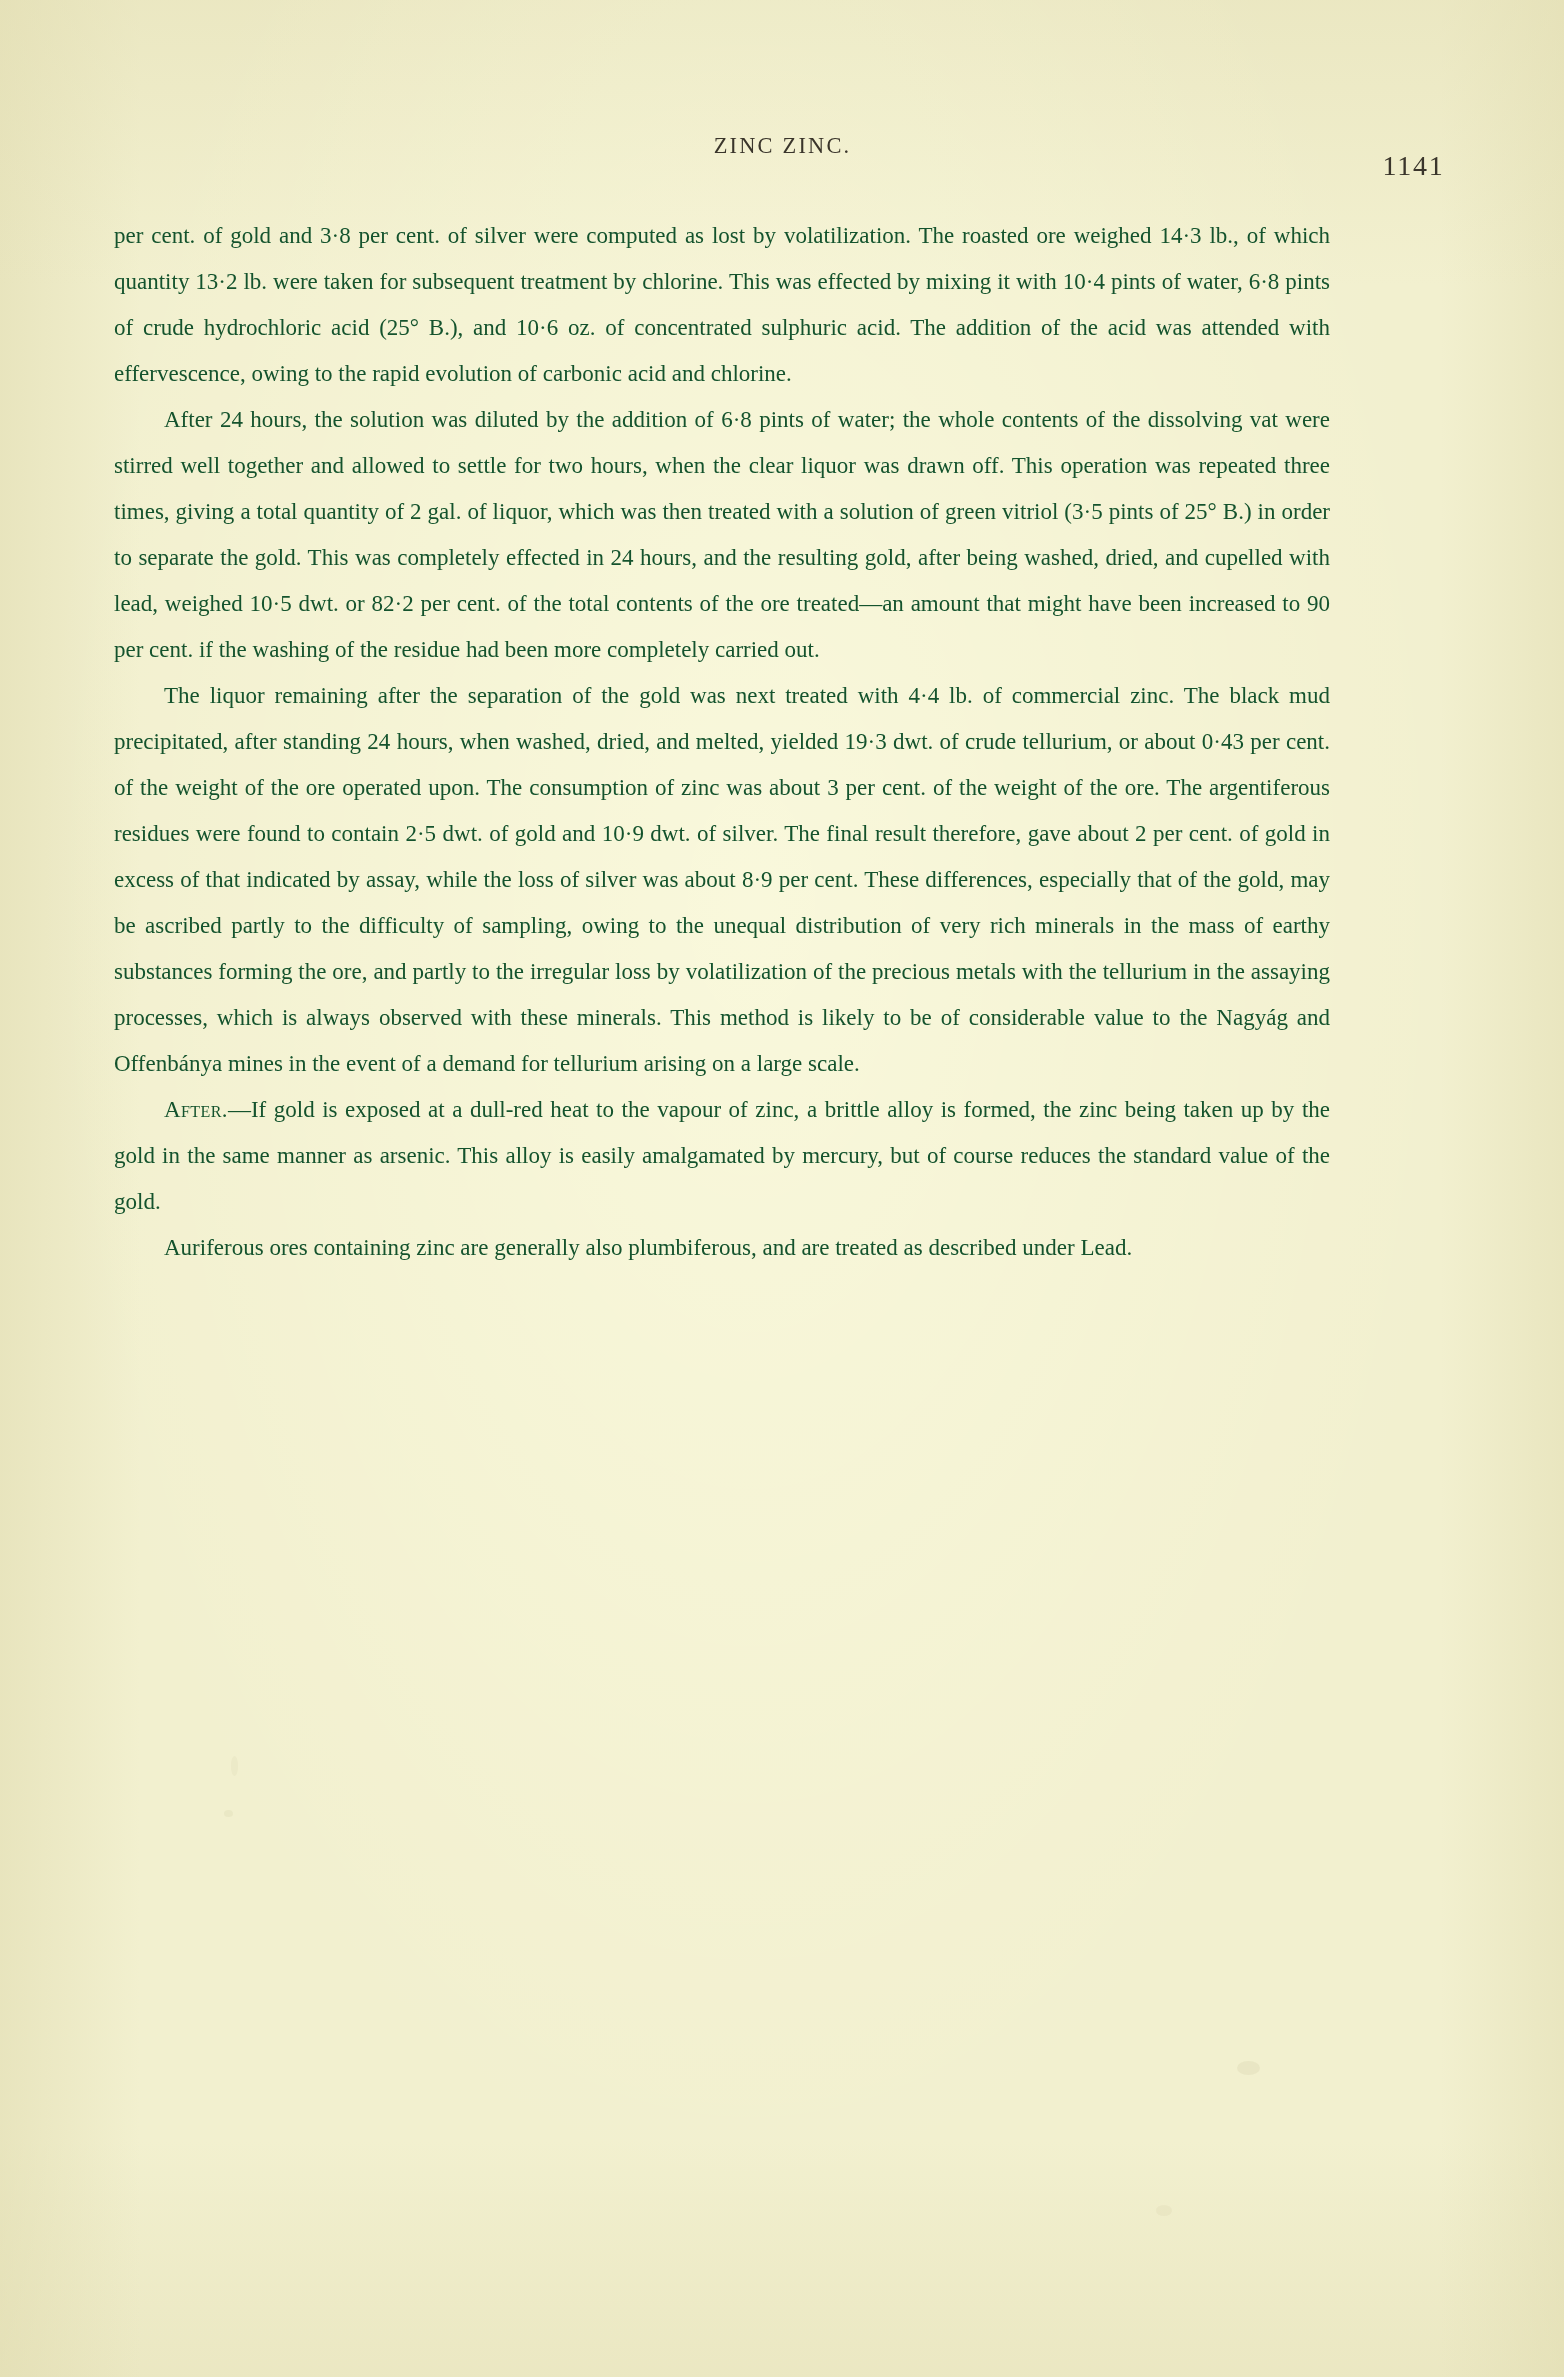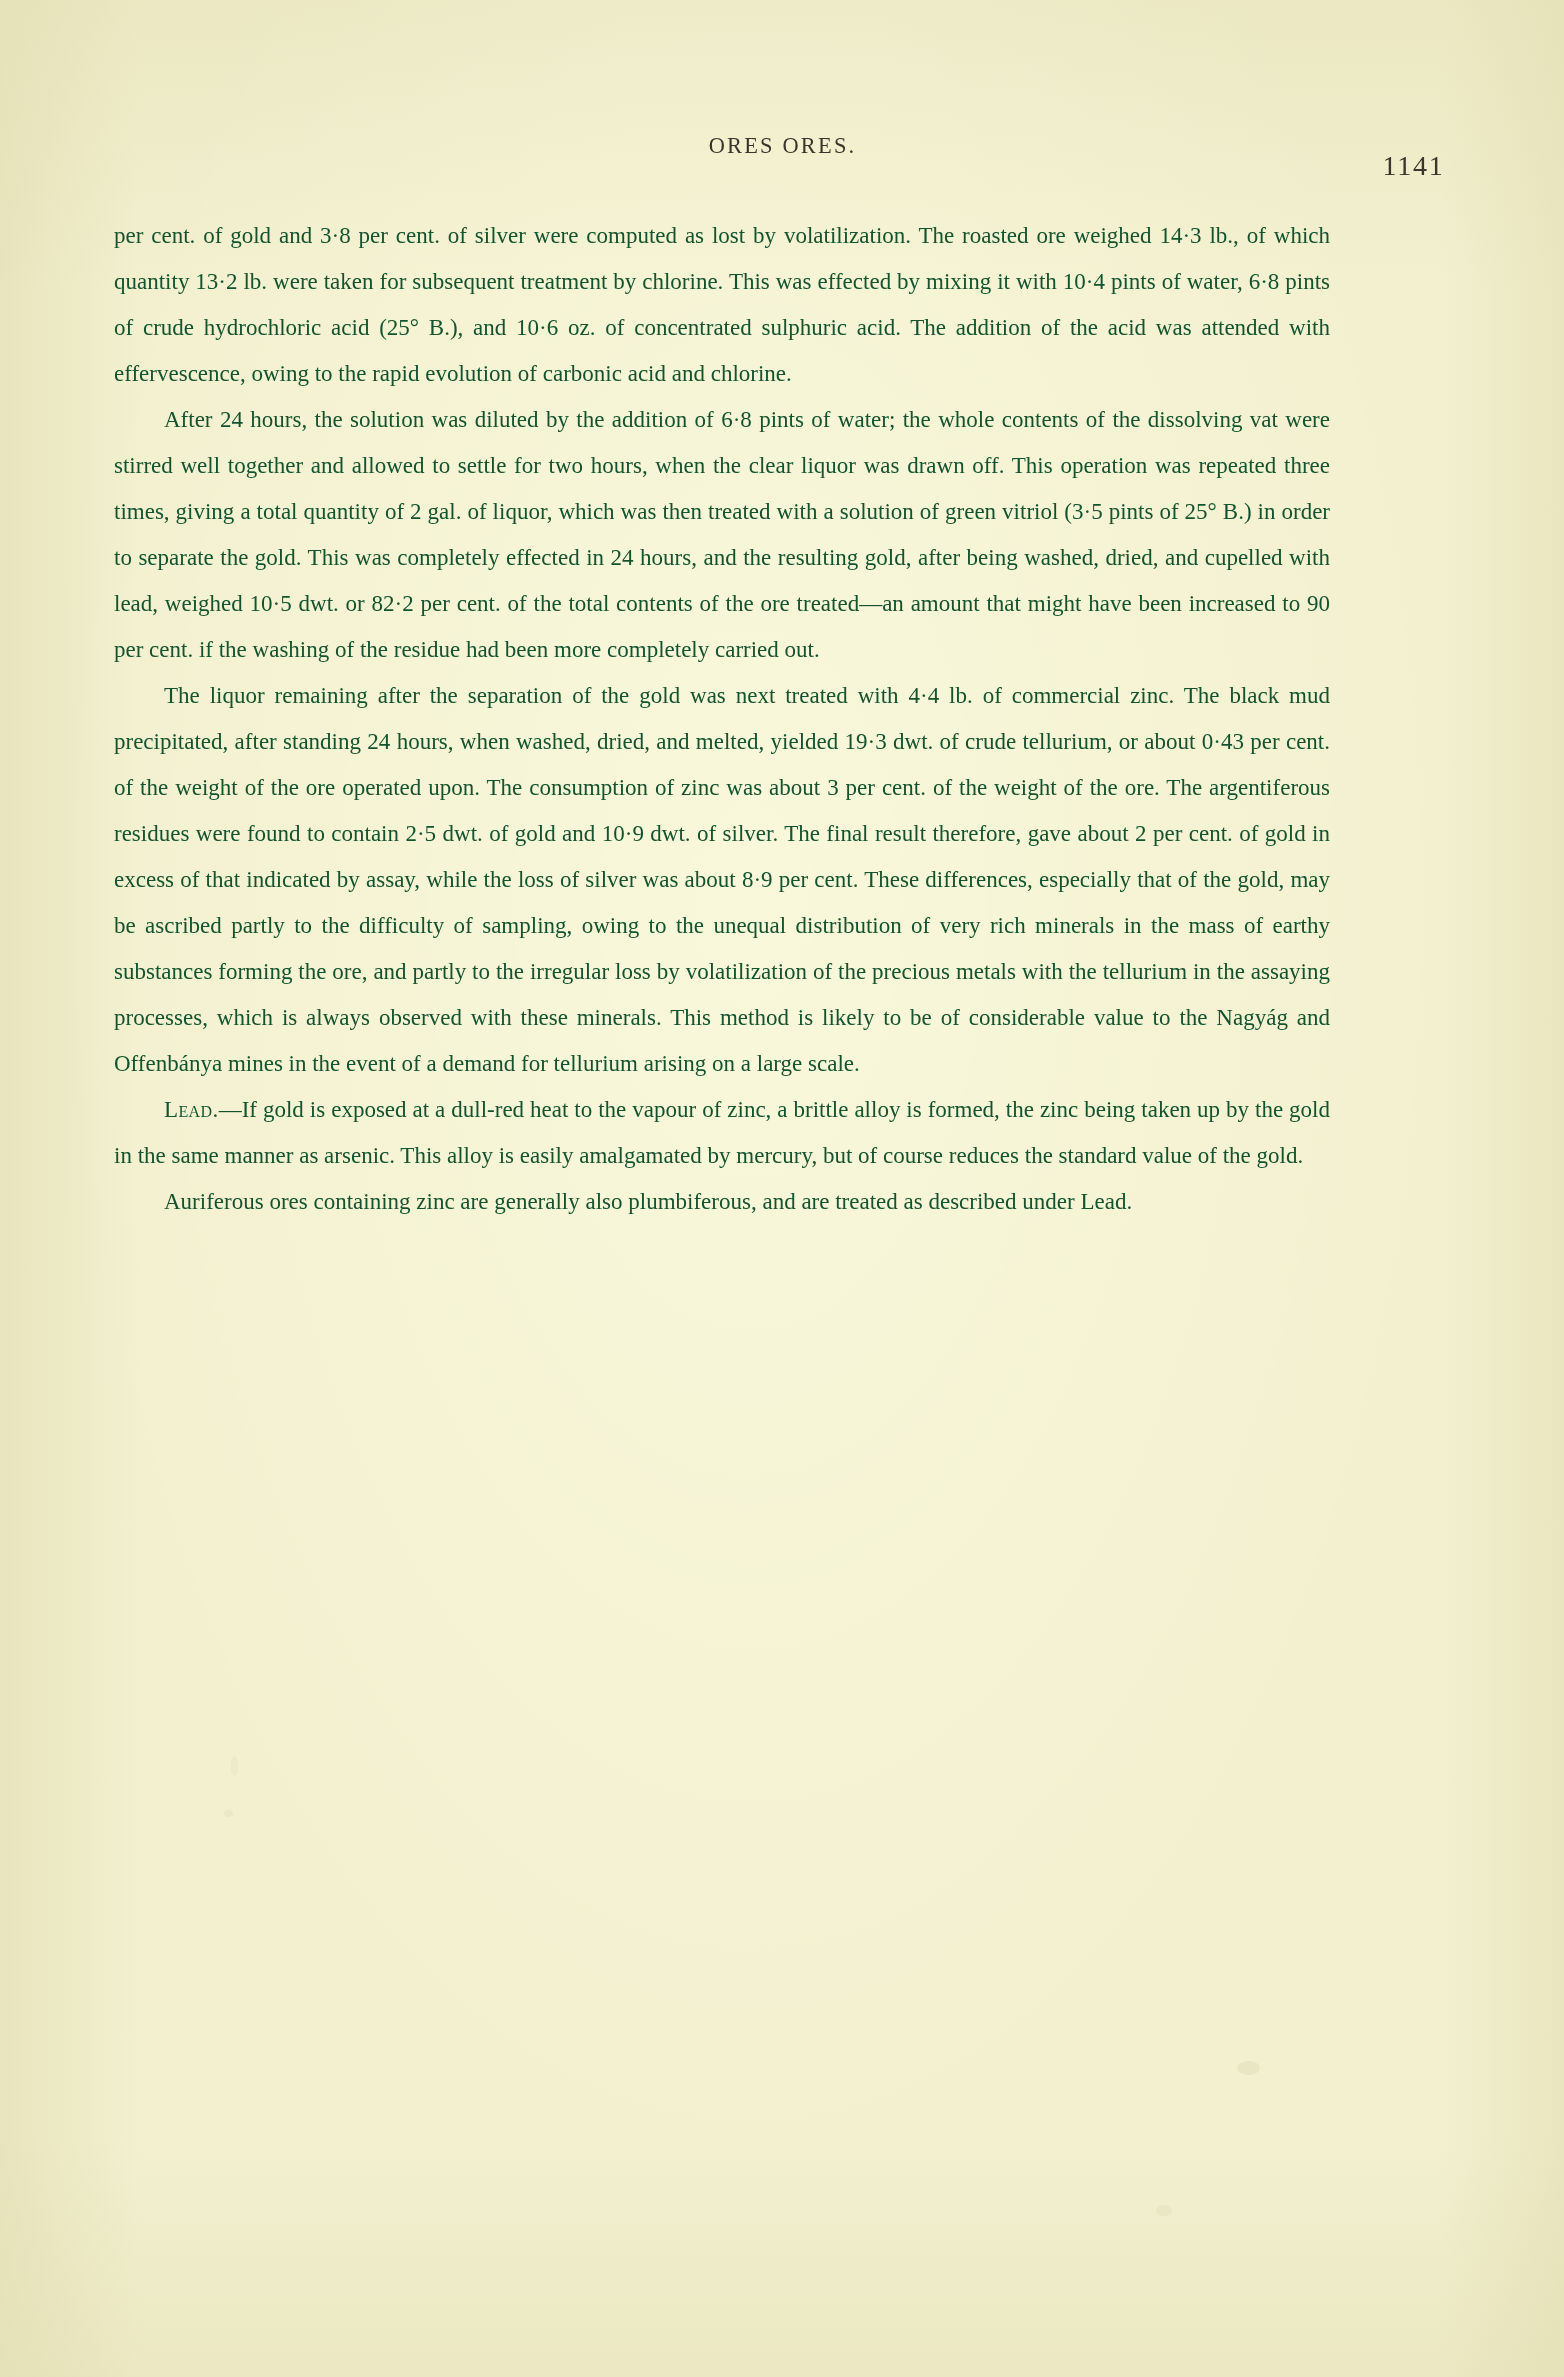--- a/index.html
+++ b/index.html
@@ -86,29 +86,29 @@
   }
 </style>
 </head>
 <body>
 
 <div class="paper-tint"></div>
 
 <div class="page">
 
   <div class="header">
-    <div class="running-title">ORES  ORES.</div>
+    <div class="running-title">ZINC  ZINC.</div>
     <div class="folio">1141</div>
   </div>
 
   <div class="body-text">
     <p>per cent. of gold and 3·8 per cent. of silver were computed as lost by volatilization. The roasted ore weighed 14·3 lb., of which quantity 13·2 lb. were taken for subsequent treatment by chlorine. This was effected by mixing it with 10·4 pints of water, 6·8 pints of crude hydrochloric acid (25° B.), and 10·6 oz. of concentrated sulphuric acid. The addition of the acid was attended with effervescence, owing to the rapid evolution of carbonic acid and chlorine.</p>
     <p class="indent">After 24 hours, the solution was diluted by the addition of 6·8 pints of water; the whole contents of the dissolving vat were stirred well together and allowed to settle for two hours, when the clear liquor was drawn off. This operation was repeated three times, giving a total quantity of 2 gal. of liquor, which was then treated with a solution of green vitriol (3·5 pints of 25° B.) in order to separate the gold. This was completely effected in 24 hours, and the resulting gold, after being washed, dried, and cupelled with lead, weighed 10·5 dwt. or 82·2 per cent. of the total contents of the ore treated—an amount that might have been increased to 90 per cent. if the washing of the residue had been more completely carried out.</p>
     <p class="indent">The liquor remaining after the separation of the gold was next treated with 4·4 lb. of commercial zinc. The black mud precipitated, after standing 24 hours, when washed, dried, and melted, yielded 19·3 dwt. of crude tellurium, or about 0·43 per cent. of the weight of the ore operated upon. The consumption of zinc was about 3 per cent. of the weight of the ore. The argentiferous residues were found to contain 2·5 dwt. of gold and 10·9 dwt. of silver. The final result therefore, gave about 2 per cent. of gold in excess of that indicated by assay, while the loss of silver was about 8·9 per cent. These differences, especially that of the gold, may be ascribed partly to the difficulty of sampling, owing to the unequal distribution of very rich minerals in the mass of earthy substances forming the ore, and partly to the irregular loss by volatilization of the precious metals with the tellurium in the assaying processes, which is always observed with these minerals. This method is likely to be of considerable value to the Nagyág and Offenbánya mines in the event of a demand for tellurium arising on a large scale.</p>
-    <p class="indent"><span class="sc">Lead.</span><span>—If gold is exposed at a dull-red heat to the vapour of zinc, a brittle alloy is formed, the zinc being taken up by the gold in the same manner as arsenic. This alloy is easily amalgamated by mercury, but of course reduces the standard value of the gold.</span></p>
+    <p class="indent"><span class="sc">After.</span><span>—If gold is exposed at a dull-red heat to the vapour of zinc, a brittle alloy is formed, the zinc being taken up by the gold in the same manner as arsenic. This alloy is easily amalgamated by mercury, but of course reduces the standard value of the gold.</span></p>
     <p class="indent">Auriferous ores containing zinc are generally also plumbiferous, and are treated as described under Lead.</p>
   </div>
 
   <div class="speck" style="left:1237px; top:2061px; width:23px; height:14.3px; opacity:.35;"></div>
   <div class="speck" style="left:1156px; top:2205px; width:16px; height:10.8px; opacity:.25;"></div>
   <div class="speck" style="left:224px; top:1810px; width:9px; height:7.2px; opacity:.30;"></div>
   <div class="speck" style="left:231px; top:1756px; width:7.2px; height:20px; opacity:.22;"></div>
 
 </div>
 

